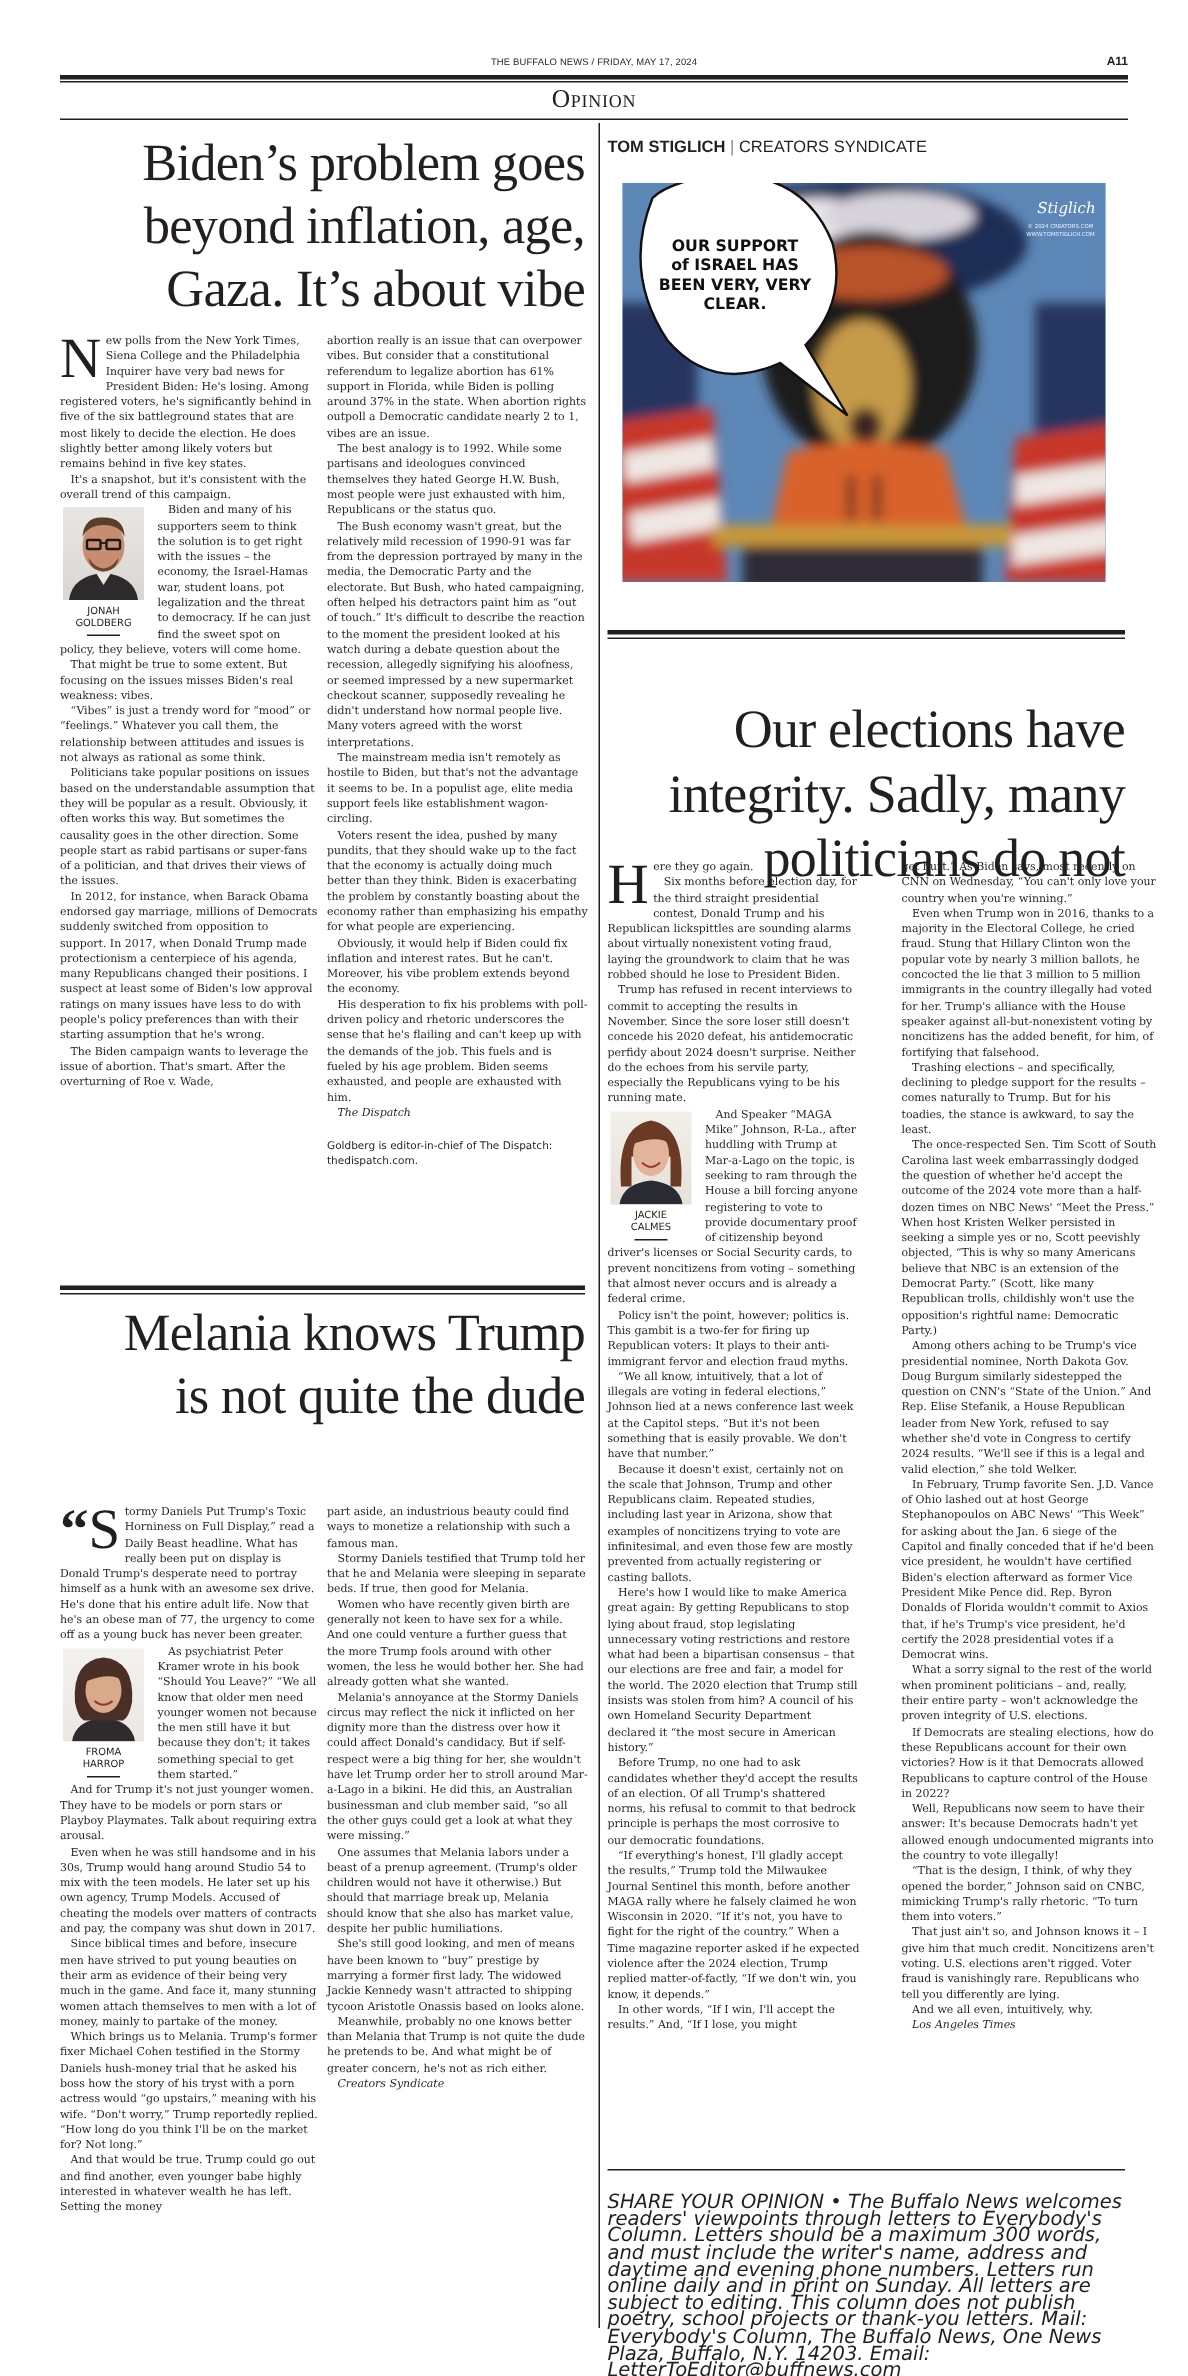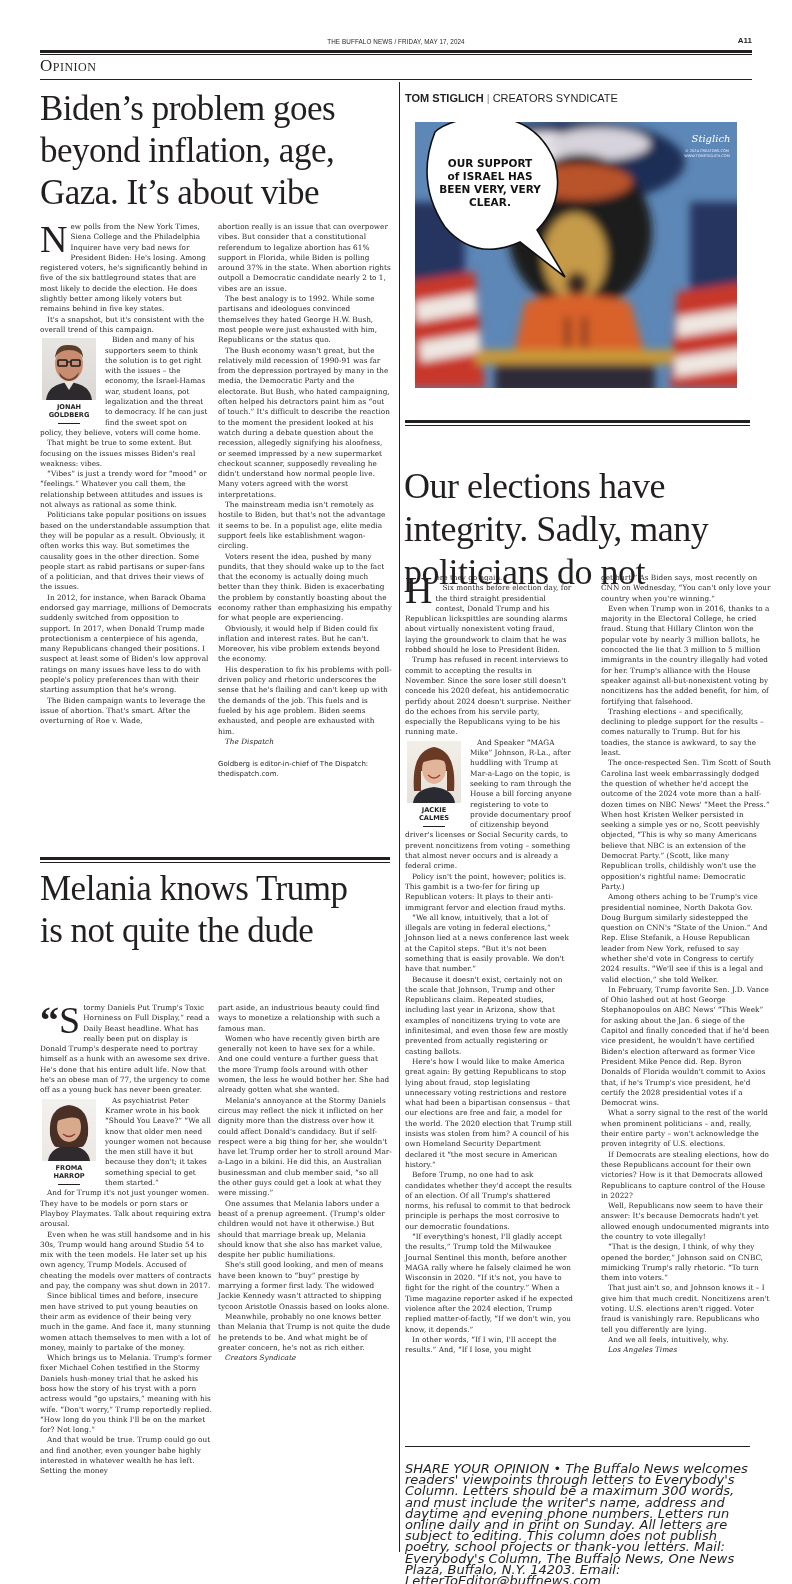--- a/index.html
+++ b/index.html
@@ -4,41 +4,41 @@
 <style>
   * { box-sizing: border-box; margin: 0; padding: 0; }
   html, body { width: 792px; height: 1584px; background: #fff; overflow: hidden; }
   body { position: relative; font-family: "DejaVu Serif", serif; color: #231f20; }
 
   .folio { position: absolute; top: 36px; left: 40px; width: 712px; height: 12px; }
   .folio .center { position: absolute; left: 0; right: 0; text-align: center; font-family: "Liberation Sans", sans-serif; font-size: 6.3px; letter-spacing: 0.1px; top: 2px; }
   .folio .page { position: absolute; right: 0; top: 0; font-family: "Liberation Sans", sans-serif; font-weight: bold; font-size: 8px; }
   .rule-thick { position: absolute; left: 40px; width: 712px; height: 3px; background: #231f20; }
   .rule-thin { position: absolute; left: 40px; width: 712px; height: 1px; background: #231f20; }
-  .section { position: absolute; top: 56px; left: 40px; width: 712px; font-family: "Liberation Serif", serif; font-size: 17px; font-variant: small-caps; letter-spacing: 0.5px; }
+  .section { position: absolute; top: 56px; left: 40px; width: 712px; text-align: center; font-family: "Liberation Serif", serif; font-size: 17px; font-variant: small-caps; letter-spacing: 0.5px; }
 
   .vrule { position: absolute; left: 399px; top: 82px; width: 1px; height: 1470px; background: #231f20; }
 
-  .headline { position: absolute; text-align: left; font-family: "Liberation Serif", serif; font-weight: normal; color: #231f20; letter-spacing: -0.5px; }
+  .headline { position: absolute; text-align: right; font-family: "Liberation Serif", serif; font-weight: normal; color: #231f20; letter-spacing: -0.5px; }
   .h1 { top: 88px; left: 40px; width: 350px; font-size: 35px; line-height: 42px; }
   .h2 { top: 868px; left: 40px; width: 350px; font-size: 35px; line-height: 42px; }
   .h3 { top: 465px; left: 404px; width: 346px; font-size: 36px; line-height: 43px; }
 
   .col { position: absolute; font-family: "DejaVu Serif", serif; font-size: 7.3px; line-height: 10.3px; color: #231f20; text-align: left; }
   .col p { text-indent: 7px; }
   .col p.noind { text-indent: 0; }
   .col p.credit { font-style: italic; text-indent: 7px; }
   .col .bio { font-family: "DejaVu Sans", sans-serif; font-size: 7px; line-height: 10px; margin-top: 12px; }
 
   .dropcap { float: left; font-family: "Liberation Serif", serif; font-size: 38px; line-height: 30px; margin: 2px 3px 0 0; }
   .quote-mark { float: left; font-family: "Liberation Serif", serif; font-size: 38px; line-height: 30px; font-weight: bold; margin: 2px 0 0 0; }
 
   .mug { float: left; width: 58px; margin: 3px 7px 2px 0; text-align: center; }
   .mug .photo { width: 54px; height: 62px; margin: 0 auto; position: relative; overflow: hidden; }
-  .mug .name { font-family: "DejaVu Sans", sans-serif; font-weight: bold; font-size: 6.6px; line-height: 8px; margin-top: 3px; }
+  .mug .name { font-family: "DejaVu Sans", sans-serif; font-weight: normal; font-size: 6.6px; line-height: 8px; margin-top: 3px; }
   .mug .dash { width: 22px; height: 1px; background: #231f20; margin: 4px auto 0; }
 
   .photo-jonah { background: linear-gradient(#e8e6e3, #d9d6d3); }
   .photo-froma { background: linear-gradient(#f3f1ee, #ebe8e4); }
   .photo-jackie { background: linear-gradient(#f2efe9, #e6e1d9); }
 
   .cartoon-credit { position: absolute; top: 92px; left: 405px; font-family: "Liberation Sans", sans-serif; font-size: 11px; }
   .cartoon-credit .artist { font-weight: bold; }
   .cartoon { position: absolute; top: 122px; left: 415px; width: 322px; height: 266px; overflow: hidden; background: #5d87b6; }
 
@@ -134,20 +134,21 @@
   </span><span>As psychiatrist Peter Kramer wrote in his book “Should You Leave?” “We all know that older men need younger women not because the men still have it but because they don't; it takes something special to get them started.”</span></p>
   <p>And for Trump it's not just younger women. They have to be models or porn stars or Playboy Playmates. Talk about requiring extra arousal.</p>
   <p>Even when he was still handsome and in his 30s, Trump would hang around Studio 54 to mix with the teen models. He later set up his own agency, Trump Models. Accused of cheating the models over matters of contracts and pay, the company was shut down in 2017.</p>
   <p>Since biblical times and before, insecure men have strived to put young beauties on their arm as evidence of their being very much in the game. And face it, many stunning women attach themselves to men with a lot of money, mainly to partake of the money.</p>
   <p>Which brings us to Melania. Trump's former fixer Michael Cohen testified in the Stormy Daniels hush-money trial that he asked his boss how the story of his tryst with a porn actress would “go upstairs,” meaning with his wife. “Don't worry,” Trump reportedly replied. “How long do you think I'll be on the market for? Not long.”</p>
   <p>And that would be true. Trump could go out and find another, even younger babe highly interested in whatever wealth he has left. Setting the money</p>
 </div>
 
 <div class="col" style="top:1003px; left:218px; width:174px;">
   <p class="noind">part aside, an industrious beauty could find ways to monetize a relationship with such a famous man.</p>
+  <p>Stormy Daniels testified that Trump told her that he and Melania were sleeping in separate beds. If true, then good for Melania.</p>
   <p>Women who have recently given birth are generally not keen to have sex for a while. And one could venture a further guess that the more Trump fools around with other women, the less he would bother her. She had already gotten what she wanted.</p>
   <p>Melania's annoyance at the Stormy Daniels circus may reflect the nick it inflicted on her dignity more than the distress over how it could affect Donald's candidacy. But if self-respect were a big thing for her, she wouldn't have let Trump order her to stroll around Mar-a-Lago in a bikini. He did this, an Australian businessman and club member said, “so all the other guys could get a look at what they were missing.”</p>
   <p>One assumes that Melania labors under a beast of a prenup agreement. (Trump's older children would not have it otherwise.) But should that marriage break up, Melania should know that she also has market value, despite her public humiliations.</p>
   <p>She's still good looking, and men of means have been known to “buy” prestige by marrying a former first lady. The widowed Jackie Kennedy wasn't attracted to shipping tycoon Aristotle Onassis based on looks alone.</p>
   <p>Meanwhile, probably no one knows better than Melania that Trump is not quite the dude he pretends to be. And what might be of greater concern, he's not as rich either.</p>
   <p class="credit">Creators Syndicate</p>
 </div>
 
 <div class="cartoon-credit">
   <span class="artist">TOM STIGLICH</span><span style="color:#888"> | </span><span>CREATORS SYNDICATE</span>
@@ -245,21 +246,21 @@
   <p>Even when Trump won in 2016, thanks to a majority in the Electoral College, he cried fraud. Stung that Hillary Clinton won the popular vote by nearly 3 million ballots, he concocted the lie that 3 million to 5 million immigrants in the country illegally had voted for her. Trump's alliance with the House speaker against all-but-nonexistent voting by noncitizens has the added benefit, for him, of fortifying that falsehood.</p>
   <p>Trashing elections – and specifically, declining to pledge support for the results – comes naturally to Trump. But for his toadies, the stance is awkward, to say the least.</p>
   <p>The once-respected Sen. Tim Scott of South Carolina last week embarrassingly dodged the question of whether he'd accept the outcome of the 2024 vote more than a half-dozen times on NBC News' “Meet the Press.” When host Kristen Welker persisted in seeking a simple yes or no, Scott peevishly objected, “This is why so many Americans believe that NBC is an extension of the Democrat Party.” (Scott, like many Republican trolls, childishly won't use the opposition's rightful name: Democratic Party.)</p>
   <p>Among others aching to be Trump's vice presidential nominee, North Dakota Gov. Doug Burgum similarly sidestepped the question on CNN's “State of the Union.” And Rep. Elise Stefanik, a House Republican leader from New York, refused to say whether she'd vote in Congress to certify 2024 results. “We'll see if this is a legal and valid election,” she told Welker.</p>
   <p>In February, Trump favorite Sen. J.D. Vance of Ohio lashed out at host George Stephanopoulos on ABC News' “This Week” for asking about the Jan. 6 siege of the Capitol and finally conceded that if he'd been vice president, he wouldn't have certified Biden's election afterward as former Vice President Mike Pence did. Rep. Byron Donalds of Florida wouldn't commit to Axios that, if he's Trump's vice president, he'd certify the 2028 presidential votes if a Democrat wins.</p>
   <p>What a sorry signal to the rest of the world when prominent politicians – and, really, their entire party – won't acknowledge the proven integrity of U.S. elections.</p>
   <p>If Democrats are stealing elections, how do these Republicans account for their own victories? How is it that Democrats allowed Republicans to capture control of the House in 2022?</p>
   <p>Well, Republicans now seem to have their answer: It's because Democrats hadn't yet allowed enough undocumented migrants into the country to vote illegally!</p>
   <p>“That is the design, I think, of why they opened the border,” Johnson said on CNBC, mimicking Trump's rally rhetoric. “To turn them into voters.”</p>
   <p>That just ain't so, and Johnson knows it – I give him that much credit. Noncitizens aren't voting. U.S. elections aren't rigged. Voter fraud is vanishingly rare. Republicans who tell you differently are lying.</p>
-  <p>And we all feels, intuitively, why.</p>
+  <p>And we all even, intuitively, why.</p>
   <p class="credit">Los Angeles Times</p>
 </div>
 
 <div class="rule-thin" style="top:1446px; left:405px; width:345px;"></div>
 
 <div class="letters">
   <span>SHARE YOUR OPINION</span>
   <span>•</span>
   <span>The Buffalo News welcomes readers' viewpoints through letters to Everybody's Column. Letters should be a maximum 300 words, and must include the writer's name, address and daytime and evening phone numbers. Letters run online daily and in print on Sunday. All letters are subject to editing. This column does not publish poetry, school projects or thank-you letters. Mail: Everybody's Column, The Buffalo News, One News Plaza, Buffalo, N.Y. 14203. Email: LetterToEditor@buffnews.com</span>
 </div>

